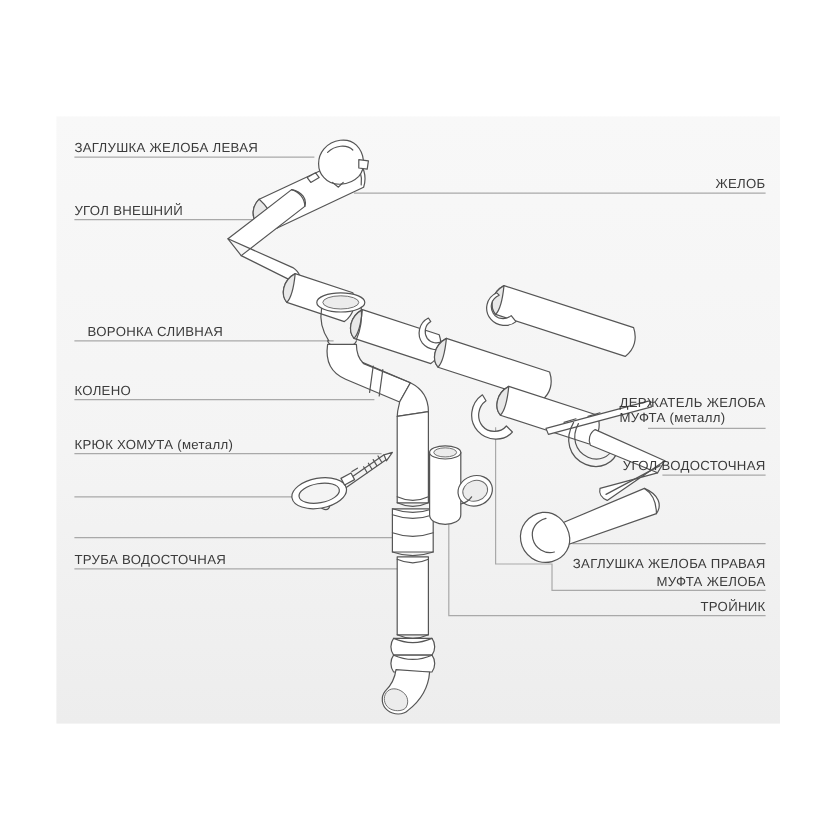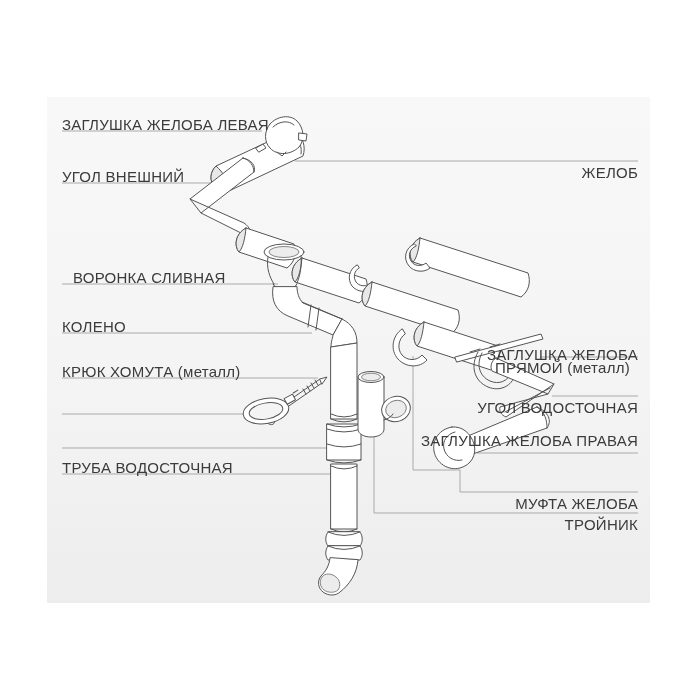--- a/index.html
+++ b/index.html
@@ -1,22 +1,22 @@
 <!DOCTYPE html>
 <html><head>
 <meta charset="utf-8">
 <style>
   html,body{margin:0;padding:0;width:700px;height:700px;background:#ffffff;overflow:hidden;}
   #stage{position:relative;width:700px;height:700px;font-family:"Liberation Sans","DejaVu Sans",sans-serif;}
   #panel{position:absolute;left:47px;top:97px;width:603px;height:506px;
          background:linear-gradient(180deg,#f8f8f8 0%,#f4f4f4 55%,#ededed 100%);}
   svg{position:absolute;left:0;top:0;}
-  .lbl{position:absolute;font-size:15px;line-height:13px;color:#3b3b3b;letter-spacing:.25px;
+  .lbl{position:absolute;font-size:11px;line-height:13px;color:#3b3b3b;letter-spacing:.25px;
        white-space:nowrap;}
-  .lbl.right{text-align:center;margin-top:18px;}
+  .lbl.right{text-align:left;}
   
   .ln{stroke:#a9a9a9;stroke-width:1;fill:none;}
   .pt{stroke:#555;stroke-width:1;fill:#ffffff;stroke-linejoin:round;stroke-linecap:round;}
   .pt2{stroke:#555;stroke-width:1;fill:none;stroke-linejoin:round;stroke-linecap:round;}
   .inwall{stroke:#555;stroke-width:1;fill:#e8e8e8;stroke-linejoin:round;}
   .inlite{stroke:#6a6a6a;stroke-width:.8;fill:#ececec;}
 </style>
 </head>
 <body>
 
@@ -184,20 +184,20 @@
 
   <div class="lbl" style="left:62px;top:118px">ЗАГЛУШКА ЖЕЛОБА ЛЕВАЯ</div>
   <div class="lbl" style="left:62px;top:170px">УГОЛ ВНЕШНИЙ</div>
   <div class="lbl" style="left:73px;top:271px">ВОРОНКА СЛИВНАЯ</div>
   <div class="lbl" style="left:62px;top:320px">КОЛЕНО</div>
   <div class="lbl" style="left:62px;top:365px">КРЮК ХОМУТА (металл)</div>
   <div class="lbl" style="left:62px;top:461px">ТРУБА ВОДОСТОЧНАЯ</div>
 
   <div class="lbl right" style="right:62px;top:148px">ЖЕЛОБ</div>
   <div class="lbl right" style="right:62px;top:330px">
-    <div>ЗАГЛУШКА ЖЕЛОБА</div>
-    <div>ПРЯМОЙ (металл)</div>
+    <div>ДЕРЖАТЕЛЬ ЖЕЛОБА</div>
+    <div>МУФТА (металл)</div>
   </div>
   <div class="lbl right" style="right:62px;top:383px">УГОЛ ВОДОСТОЧНАЯ</div>
-  <div class="lbl right" style="right:62px;top:416px">ЗАГЛУШКА ЖЕЛОБА ПРАВАЯ</div>
+  <div class="lbl right" style="right:62px;top:464px">ЗАГЛУШКА ЖЕЛОБА ПРАВАЯ</div>
   <div class="lbl right" style="right:62px;top:479px">МУФТА ЖЕЛОБА</div>
   <div class="lbl right" style="right:62px;top:500px">ТРОЙНИК</div>
 </div>
 
 </body></html>

